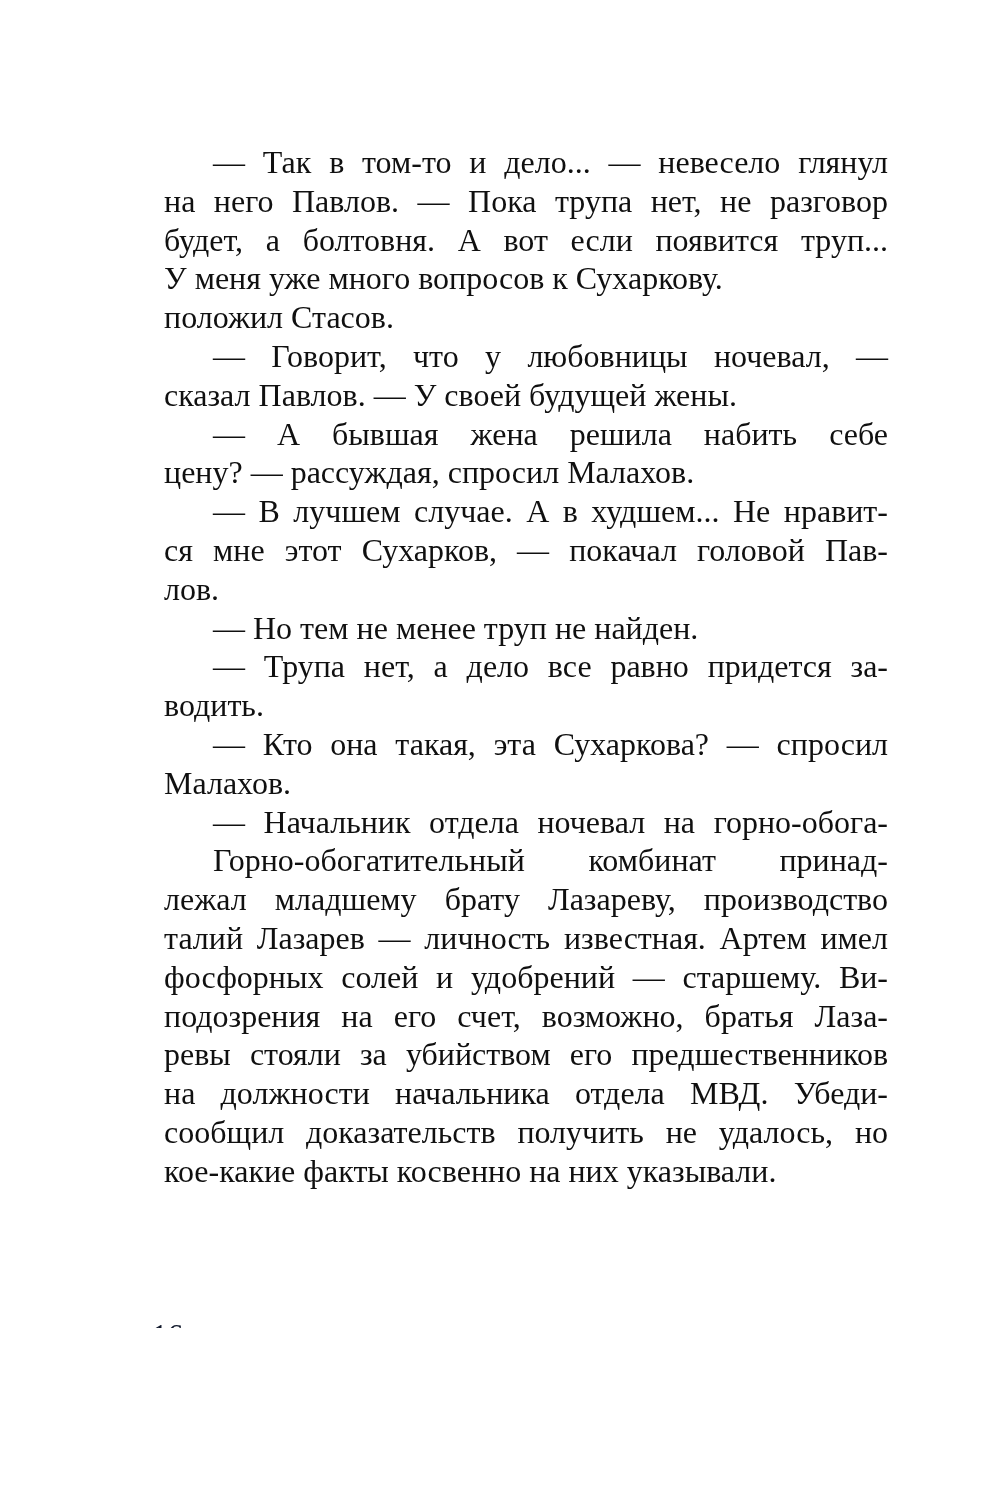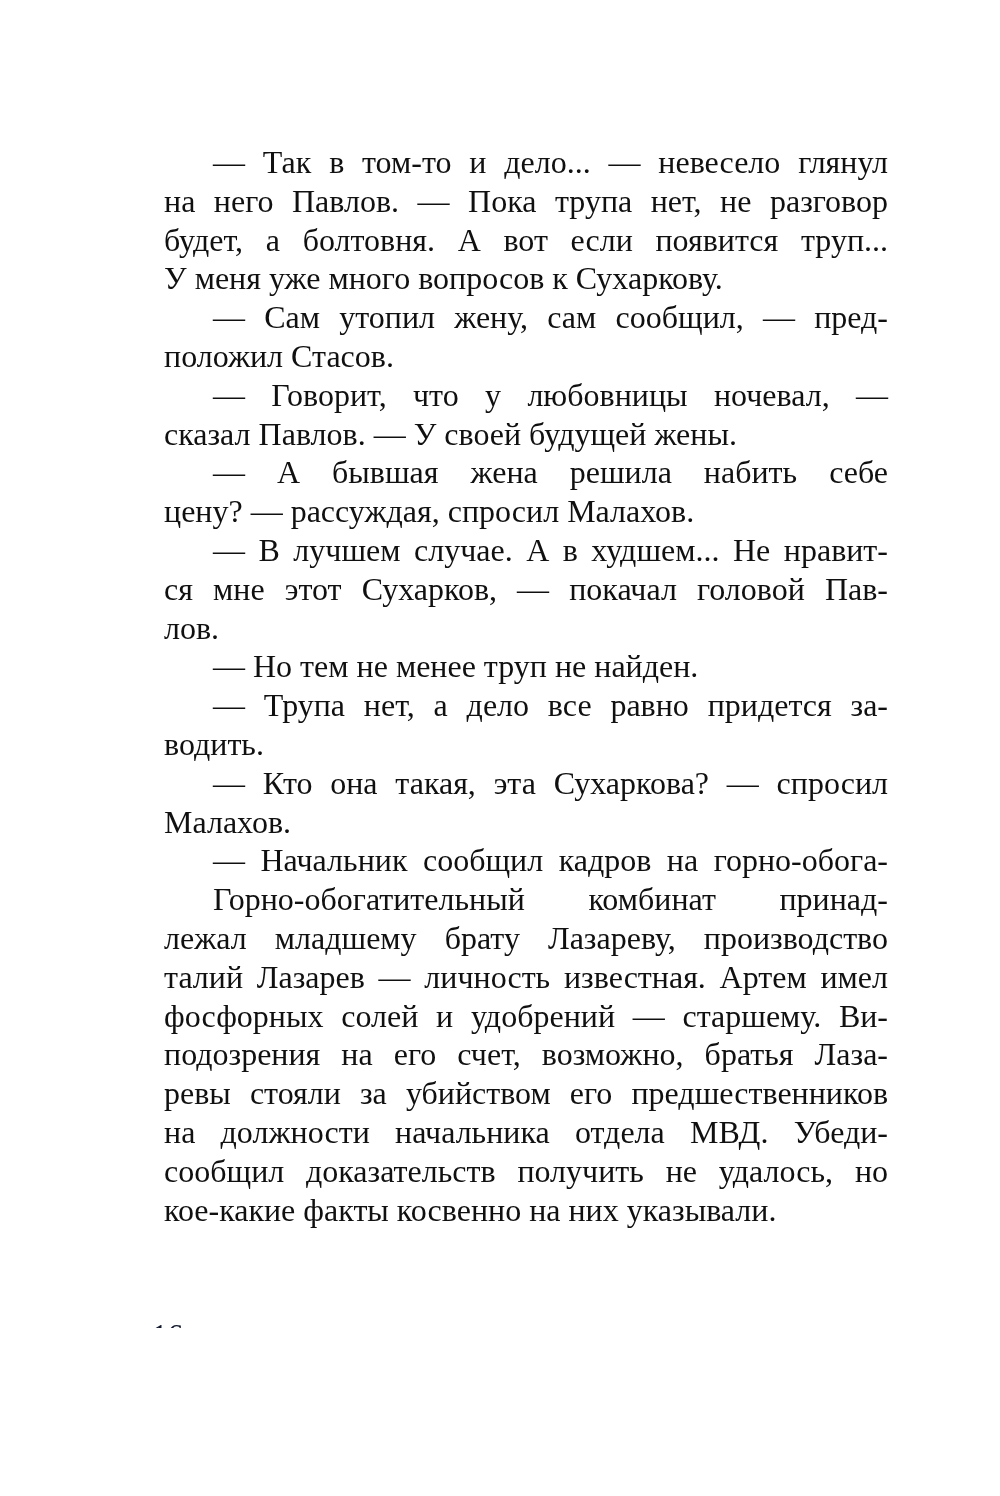--- a/index.html
+++ b/index.html
@@ -57,21 +57,20 @@
 
 <div class="book-page">
   <div class="text-block">
       <div class="para">
         <div class="line firstline">— Так в том-то и дело... — невесело глянул</div>
         <div class="line">на него Павлов. — Пока трупа нет, не разговор</div>
         <div class="line">будет, а болтовня. А вот если появится труп...</div>
         <div class="line lastline">У меня уже много вопросов к Сухаркову.</div>
       </div>
       <div class="para">
-        <div class="line firstline">— Сам утопил жену, сам сообщил, — пред-</div>
         <div class="line lastline">положил Стасов.</div>
       </div>
       <div class="para">
         <div class="line firstline">— Говорит, что у любовницы ночевал, —</div>
         <div class="line lastline">сказал Павлов. — У своей будущей жены.</div>
       </div>
       <div class="para">
         <div class="line firstline">— А бывшая жена решила набить себе</div>
         <div class="line lastline">цену? — рассуждая, спросил Малахов.</div>
       </div>
@@ -85,21 +84,21 @@
       </div>
       <div class="para">
         <div class="line firstline">— Трупа нет, а дело все равно придется за-</div>
         <div class="line lastline">водить.</div>
       </div>
       <div class="para">
         <div class="line firstline">— Кто она такая, эта Сухаркова? — спросил</div>
         <div class="line lastline">Малахов.</div>
       </div>
       <div class="para">
-        <div class="line firstline">— Начальник сообщил кадров на горно-обога-</div>
+        <div class="line firstline">— Начальник отдела ночевал на горно-обога-</div>
       </div>
       <div class="para">
         <div class="line firstline">Горно-обогатительный комбинат принад-</div>
         <div class="line">лежал младшему брату Лазареву, производство</div>
         <div class="line">талий Лазарев — личность известная. Артем имел</div>
         <div class="line">фосфорных солей и удобрений — старшему. Ви-</div>
         <div class="line">подозрения на его счет, возможно, братья Лаза-</div>
         <div class="line">ревы стояли за убийством его предшественников</div>
         <div class="line">на должности начальника отдела МВД. Убеди-</div>
         <div class="line">сообщил доказательств получить не удалось, но</div>

